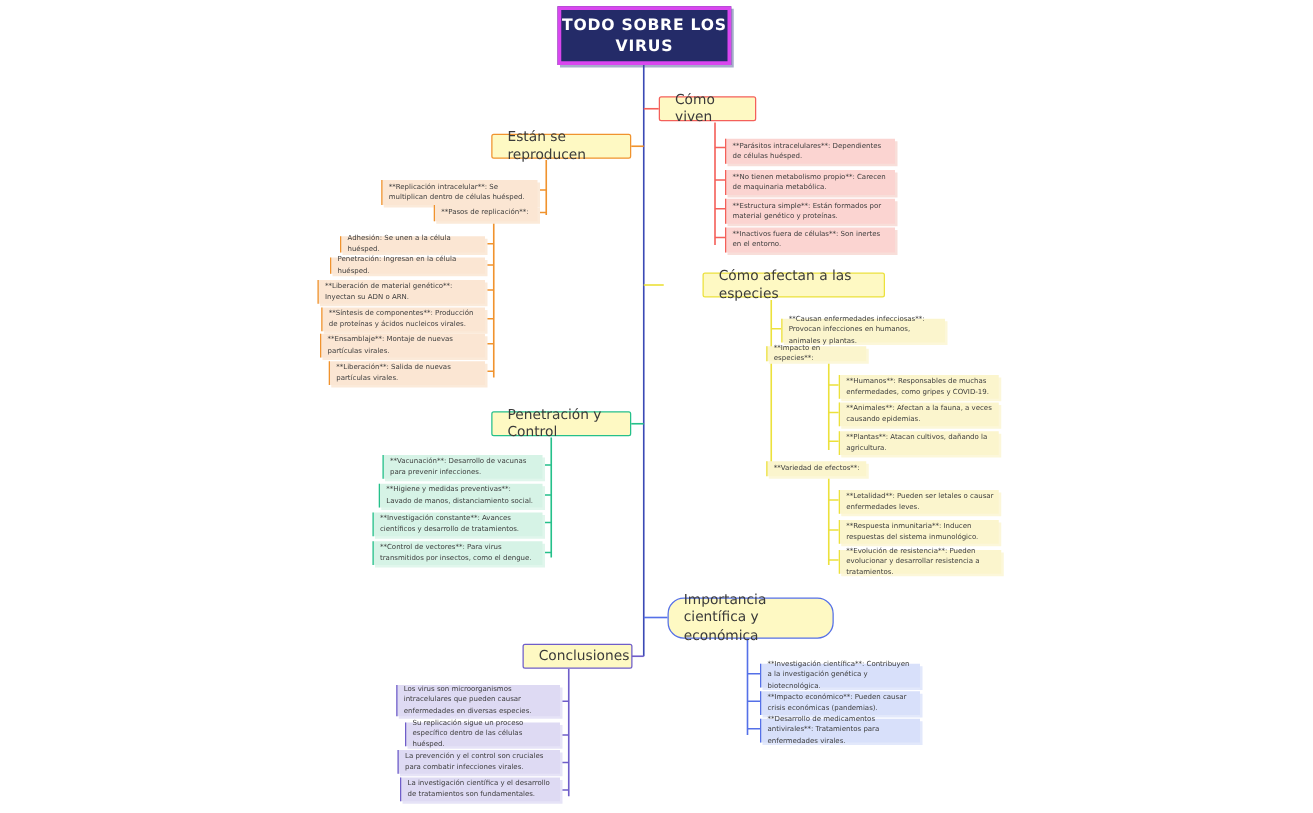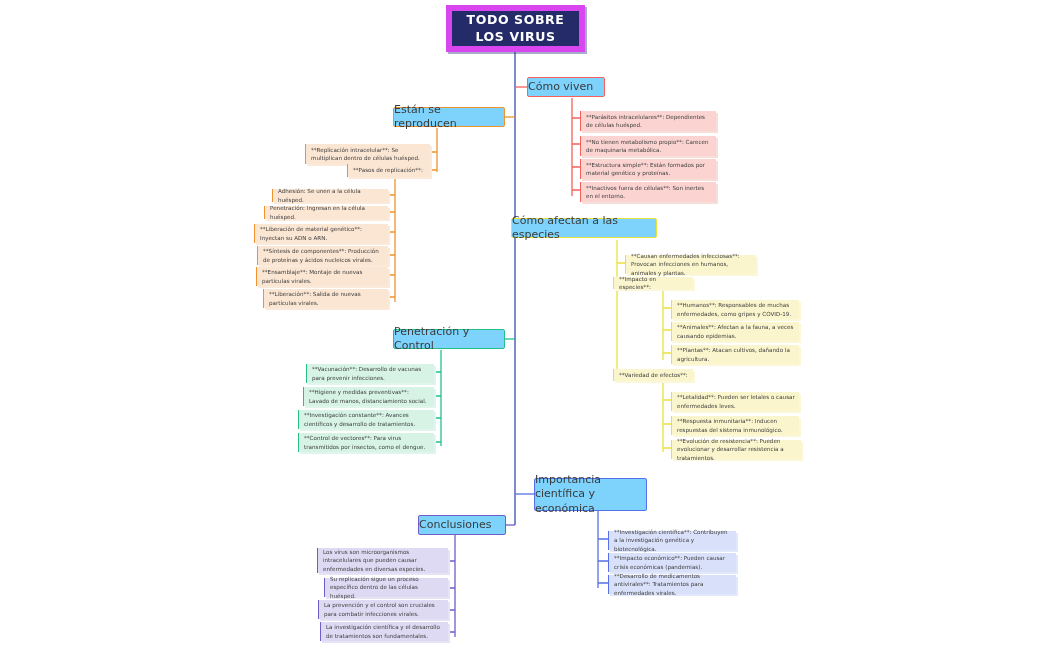--- a/index.html
+++ b/index.html
@@ -18,33 +18,33 @@
   
   .root{
     background:#242b68;
     color:#ffffff;
     font-weight:bold;
     font-size:12.5px;
     letter-spacing:.6px;
     text-align:center;
     display:flex;align-items:center;justify-content:center;
     line-height:1.35;
-    border:6px solid #d946ef;
+    border:3px solid #d946ef;
     box-shadow:2px 2px 0 rgba(60,70,140,.45);
   }
 
   
   .branch{
-    background:#7dd3fc;
+    background:#fef9c3;
     border:1.4px solid #888;
     border-radius:2px;
     font-size:11px;
     color:#3a3a3a;
     display:flex;align-items:center;
-    padding:3px 0;
+    padding:3px 12px;
     line-height:1.3;
     box-sizing:border-box;
   }
 
   
   .leaf{
     font-size:5.6px;
     line-height:1.5;
     padding:3px 4px 3px 5px;
     box-sizing:border-box;
@@ -121,21 +121,21 @@
   <div class="node leaf org" style="left:305px;top:144px;width:125px;height:20px;">**Replicación intracelular**: Se multiplican dentro de células huésped.</div>
   <div class="node leaf org" style="left:347px;top:164px;width:83px;height:13px;">**Pasos de replicación**:</div>
 
   <div class="node leaf org" style="left:272px;top:189px;width:116px;height:13px;">Adhesión: Se unen a la célula huésped.</div>
   <div class="node leaf org" style="left:264px;top:206px;width:124px;height:13px;">Penetración: Ingresan en la célula huésped.</div>
   <div class="node leaf org" style="left:254px;top:224px;width:134px;height:19px;">**Liberación de material genético**: Inyectan su ADN o ARN.</div>
   <div class="node leaf org" style="left:257px;top:246px;width:131px;height:19px;">**Síntesis de componentes**: Producción de proteínas y ácidos nucleicos virales.</div>
   <div class="node leaf org" style="left:256px;top:267px;width:132px;height:19px;">**Ensamblaje**: Montaje de nuevas partículas virales.</div>
   <div class="node leaf org" style="left:263px;top:289px;width:125px;height:19px;">**Liberación**: Salida de nuevas partículas virales.</div>
 
-  <div class="node branch" style="left:511px;top:218px;width:146px;height:20px;border-color:#ece13c;">Cómo afectan a las especies</div>
+  <div class="node branch" style="left:562px;top:218px;width:146px;height:20px;border-color:#ece13c;">Cómo afectan a las especies</div>
 
   <div class="node leaf yel" style="left:625px;top:255px;width:131px;height:19px;">**Causan enfermedades infecciosas**: Provocan infecciones en humanos, animales y plantas.</div>
   <div class="node leaf yel" style="left:613px;top:277px;width:80px;height:12px;">**Impacto en especies**:</div>
 
   <div class="node leaf yel" style="left:671px;top:300px;width:128px;height:19px;">**Humanos**: Responsables de muchas enfermedades, como gripes y COVID-19.</div>
   <div class="node leaf yel" style="left:671px;top:322px;width:128px;height:19px;">**Animales**: Afectan a la fauna, a veces causando epidemias.</div>
   <div class="node leaf yel" style="left:671px;top:345px;width:128px;height:19px;">**Plantas**: Atacan cultivos, dañando la agricultura.</div>
 
   <div class="node leaf yel" style="left:613px;top:369px;width:80px;height:12px;">**Variedad de efectos**:</div>
 
@@ -143,21 +143,21 @@
   <div class="node leaf yel" style="left:671px;top:416px;width:128px;height:19px;">**Respuesta inmunitaria**: Inducen respuestas del sistema inmunológico.</div>
   <div class="node leaf yel" style="left:671px;top:440px;width:130px;height:19px;">**Evolución de resistencia**: Pueden evolucionar y desarrollar resistencia a tratamientos.</div>
 
   <div class="node branch" style="left:393px;top:329px;width:112px;height:20px;border-color:#25c08a;">Penetración y Control</div>
 
   <div class="node leaf grn" style="left:306px;top:364px;width:128px;height:19px;">**Vacunación**: Desarrollo de vacunas para prevenir infecciones.</div>
   <div class="node leaf grn" style="left:303px;top:387px;width:131px;height:19px;">**Higiene y medidas preventivas**: Lavado de manos, distanciamiento social.</div>
   <div class="node leaf grn" style="left:298px;top:410px;width:136px;height:19px;">**Investigación constante**: Avances científicos y desarrollo de tratamientos.</div>
   <div class="node leaf grn" style="left:298px;top:433px;width:136px;height:19px;">**Control de vectores**: Para virus transmitidos por insectos, como el dengue.</div>
 
-  <div class="node branch" style="left:534px;top:478px;width:113px;height:33px;border-color:#5570e8;">Importancia científica y económica</div>
+  <div class="node branch" style="left:534px;top:478px;width:133px;height:33px;border-color:#5570e8;border-radius:13px;">Importancia científica y económica</div>
 
   <div class="node leaf blu" style="left:608px;top:531px;width:128px;height:19px;">**Investigación científica**: Contribuyen a la investigación genética y biotecnológica.</div>
   <div class="node leaf blu" style="left:608px;top:553px;width:128px;height:19px;">**Impacto económico**: Pueden causar crisis económicas (pandemias).</div>
   <div class="node leaf blu" style="left:608px;top:575px;width:128px;height:19px;">**Desarrollo de medicamentos antivirales**: Tratamientos para enfermedades virales.</div>
 
   <div class="node branch" style="left:418px;top:515px;width:88px;height:20px;border-color:#6f5ec9;">Conclusiones</div>
 
   <div class="node leaf pur" style="left:317px;top:548px;width:131px;height:25px;">Los virus son microorganismos intracelulares que pueden causar enfermedades en diversas especies.</div>
   <div class="node leaf pur" style="left:324px;top:578px;width:124px;height:19px;">Su replicación sigue un proceso específico dentro de las células huésped.</div>
   <div class="node leaf pur" style="left:318px;top:600px;width:130px;height:19px;">La prevención y el control son cruciales para combatir infecciones virales.</div>

